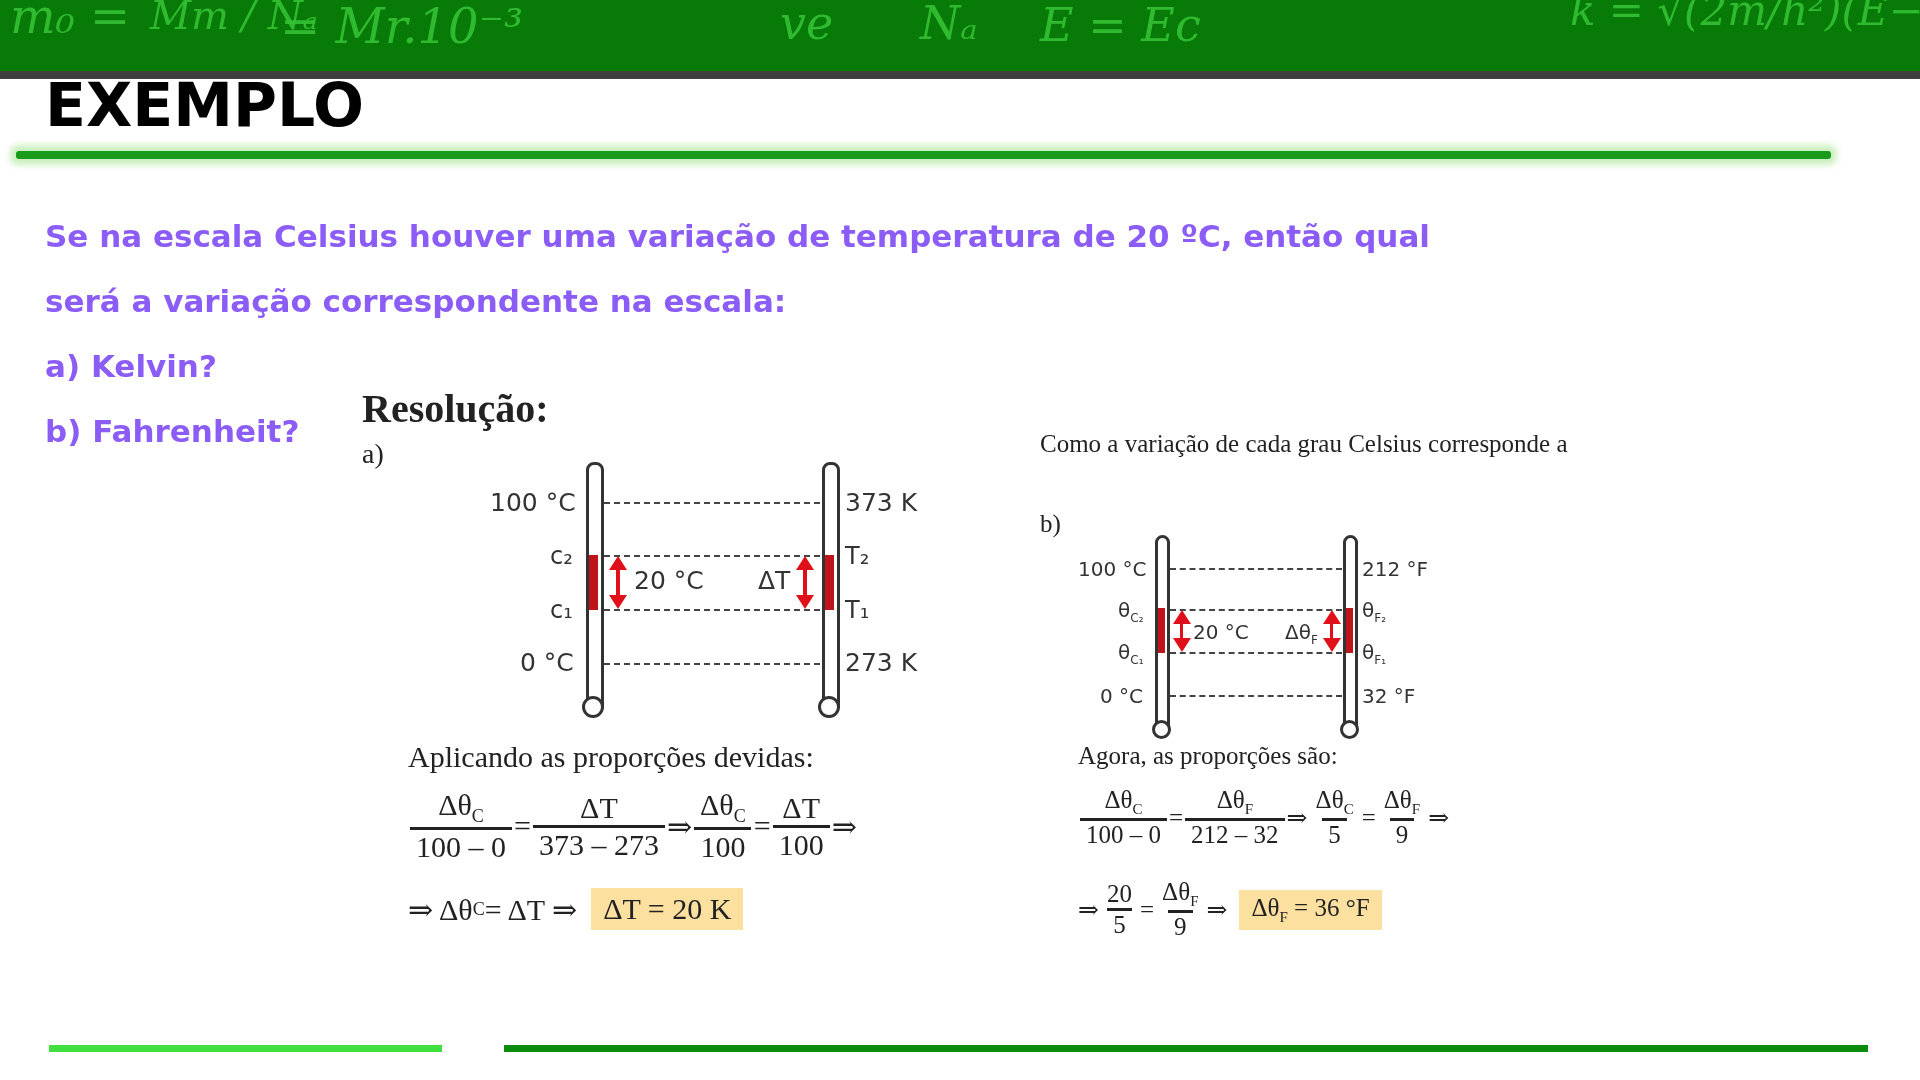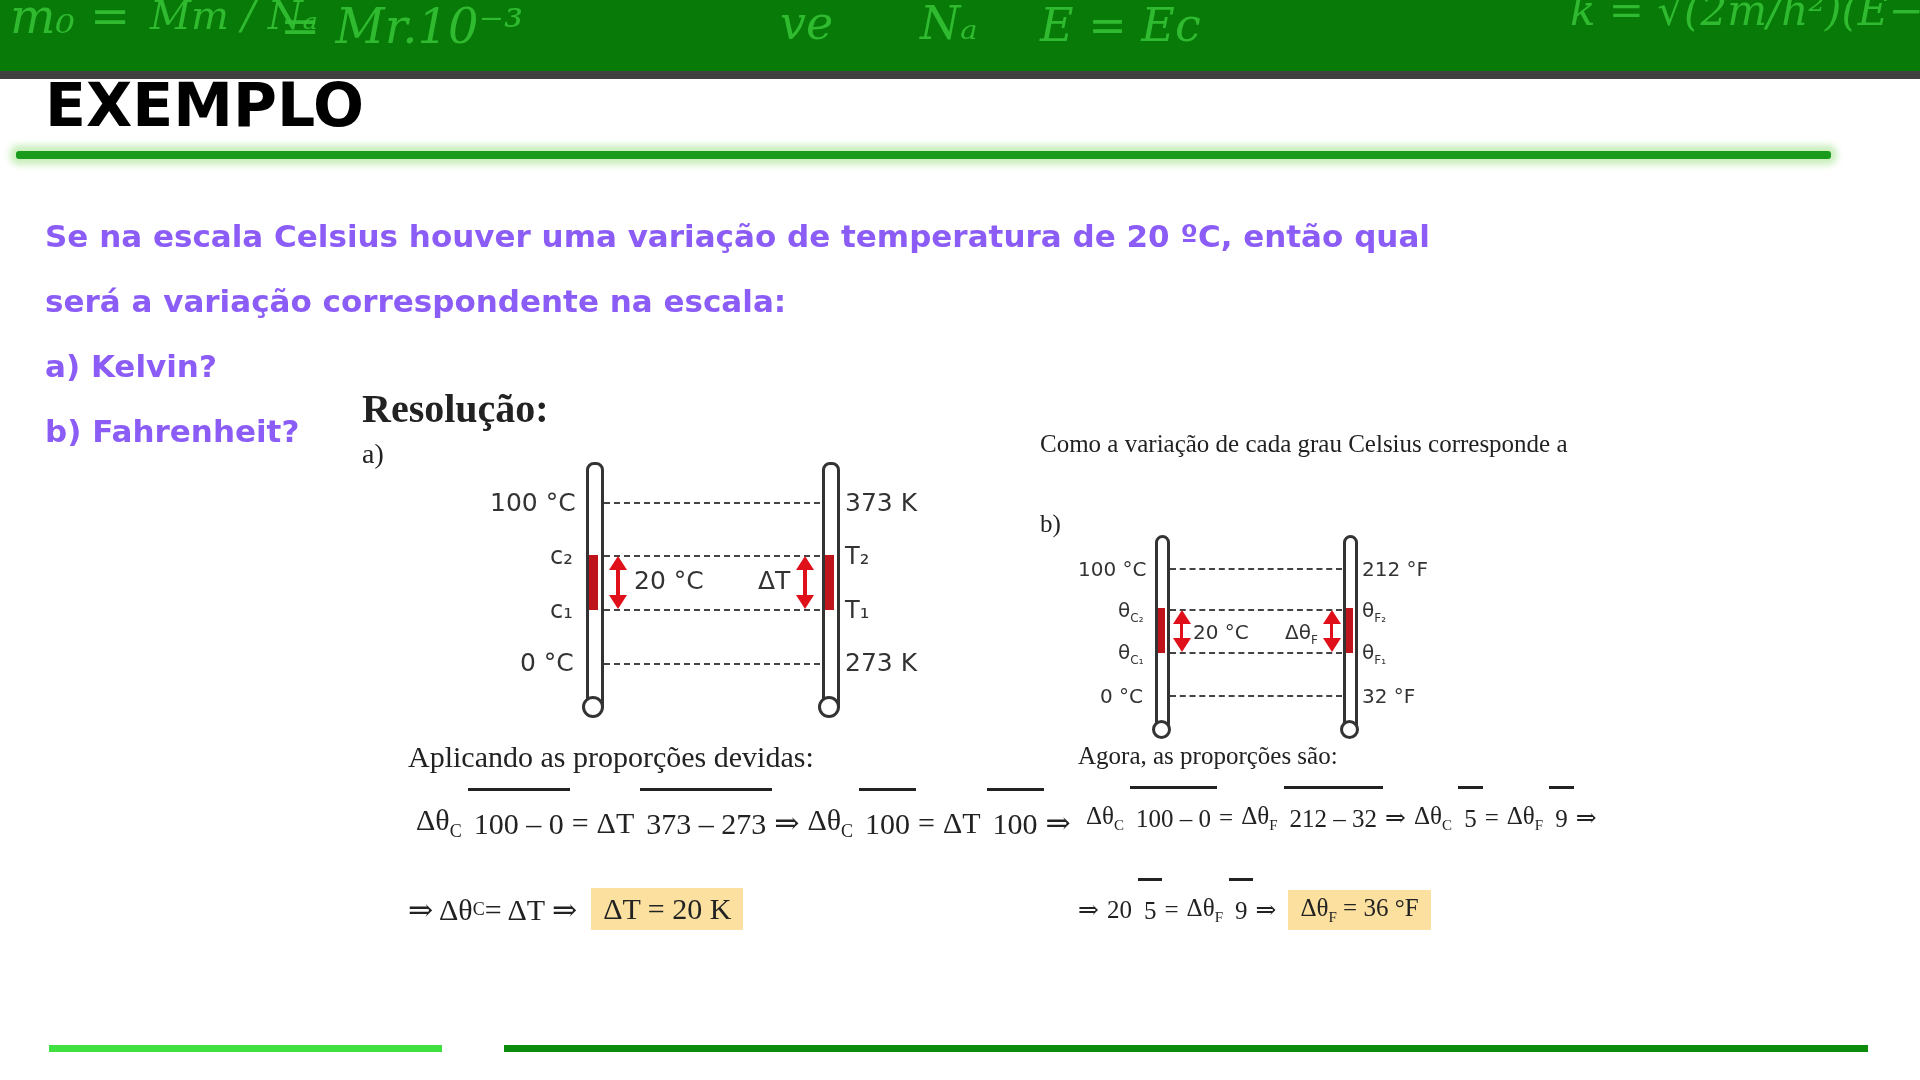--- a/index.html
+++ b/index.html
@@ -15,23 +15,23 @@
   .sub-label{position:absolute;font-size:28px;}
   .diag-text{position:absolute;font-family:"DejaVu Sans",sans-serif;color:#333;white-space:nowrap;}
   .thermo{position:absolute;width:12px;border:3px solid #333;border-radius:8px 8px 0 0;background:#fff;}
   .bulb{position:absolute;border:3px solid #333;border-radius:50%;background:#fff;}
   .redbar{position:absolute;background:#c0141c;}
   .dash{position:absolute;border-top:2px dashed #444;height:0;}
   .arrow{position:absolute;width:4px;background:#e0101a;}
   .arrow::before,.arrow::after{content:"";position:absolute;left:-7px;border-left:9px solid transparent;border-right:9px solid transparent;}
   .arrow::before{top:-4px;border-bottom:14px solid #e0101a;}
   .arrow::after{bottom:-4px;border-top:14px solid #e0101a;}
-  .frac{display:inline-flex;flex-direction:row;align-items:center;vertical-align:middle;margin:0 2px;}
+  .frac{display:inline-flex;flex-direction:column;align-items:center;vertical-align:middle;margin:0 2px;}
   .frac .num{padding:0 6px;}
-  .frac .den{border-top:3px solid #222;padding:16px 6px;}
+  .frac .den{border-top:3px solid #222;padding:0 6px;}
   .eqline{position:absolute;white-space:nowrap;font-family:"Liberation Serif","DejaVu Serif",serif;color:#222;display:flex;align-items:center;}
   .hl{background:#fbe0a0;padding:4px 12px;}
   sub{font-size:60%;}
   .foot-left{position:absolute;left:49px;top:1045px;width:393px;height:7px;background:#3fe03f;}
   .foot-right{position:absolute;left:504px;top:1045px;width:1364px;height:7px;background:#0c8c0c;}
 </style>
 </head>
 <body>
 
 <div class="banner">

